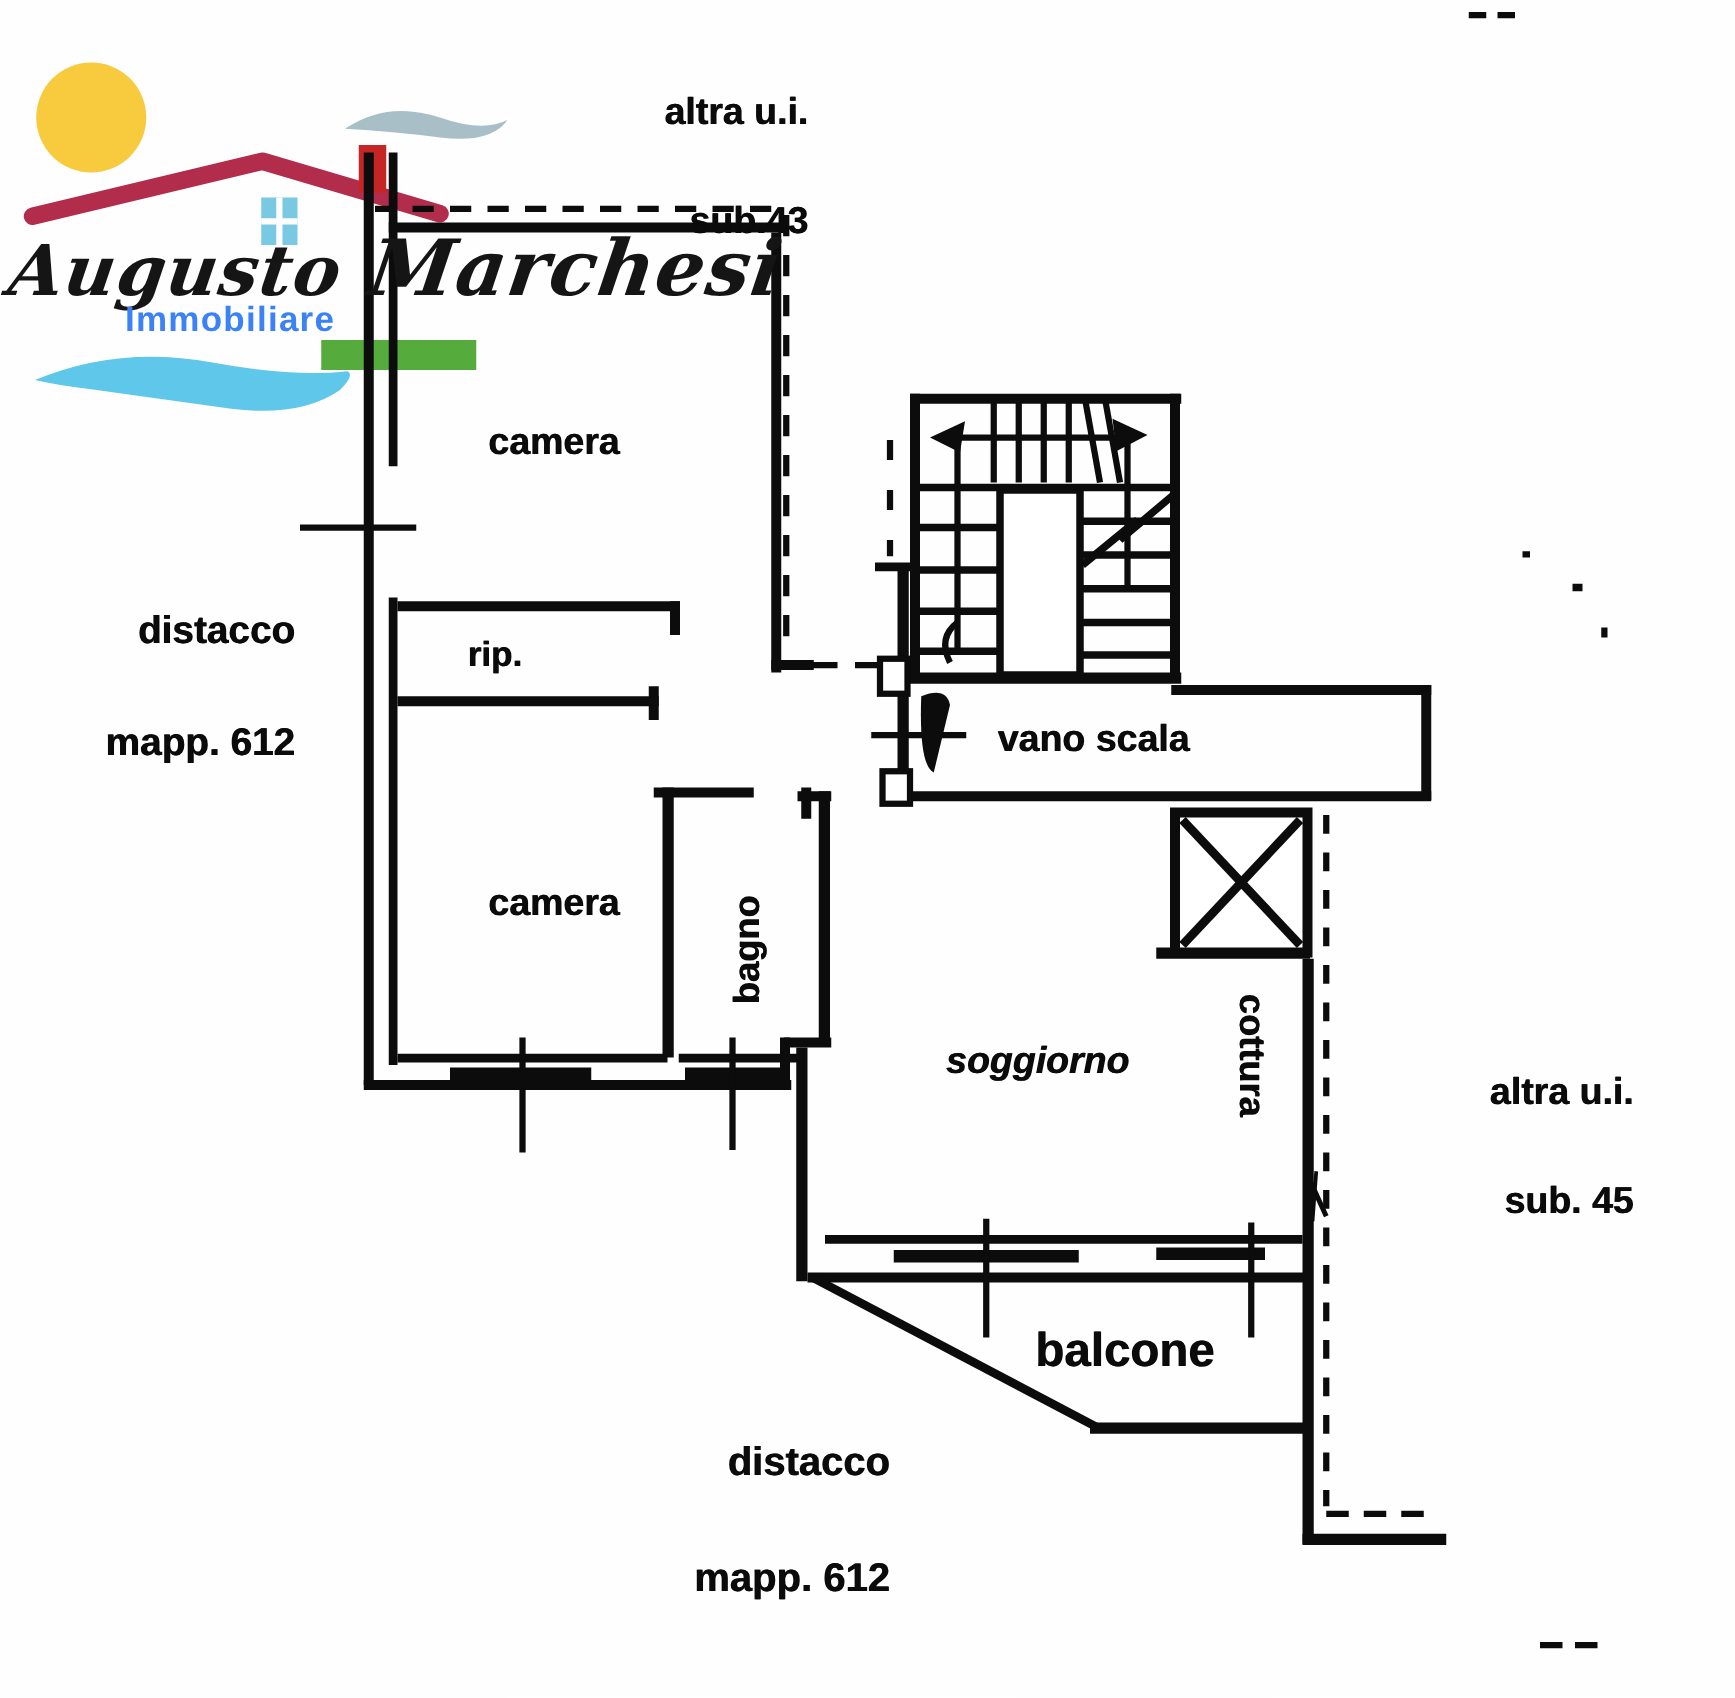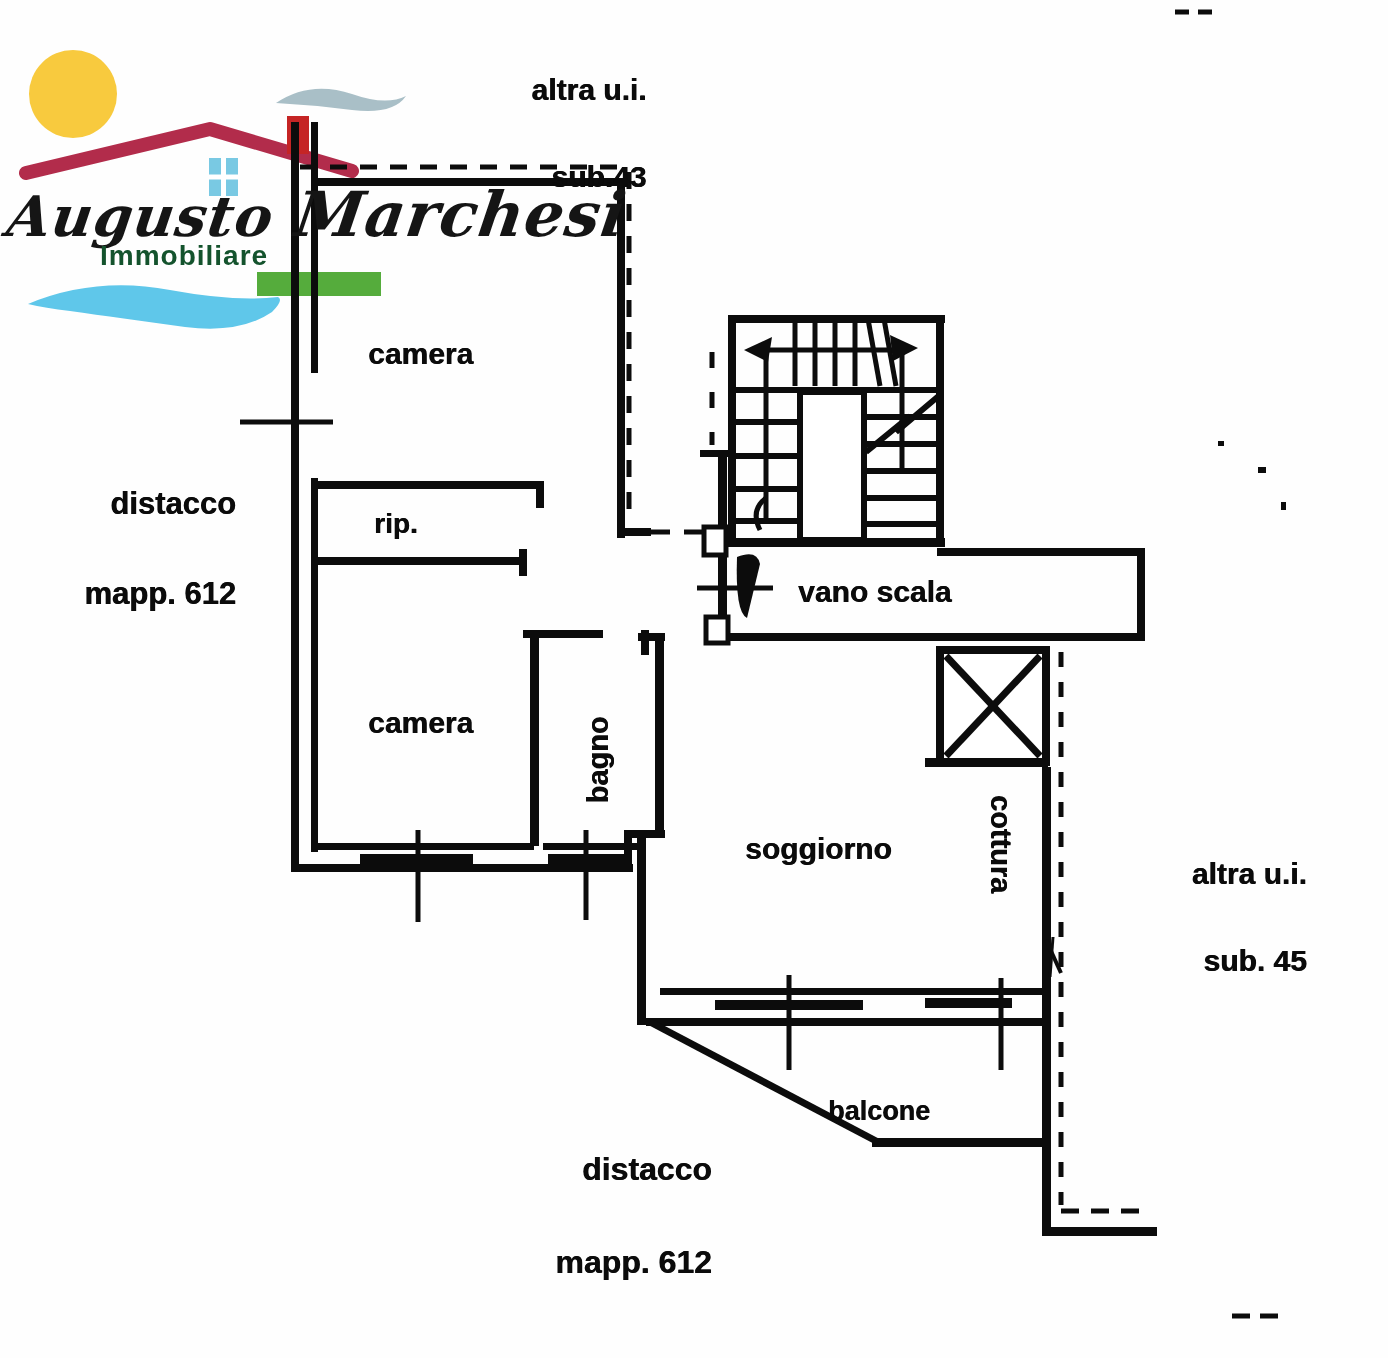--- a/index.html
+++ b/index.html
@@ -13,41 +13,41 @@
   #plan-svg{position:absolute;left:0;top:0;}
   .lbl{
     position:absolute;
     font-family:"Liberation Sans",sans-serif;
     font-weight:700;
     color:#0b0b0b;
     white-space:pre;
     text-shadow:0.6px 0 0 currentColor;
     line-height:1.0;
   }
-  .center{}
+  .center{text-align:center;}
   .two-line{line-height:1.45;text-align:right;}
   .vlabel{
     display:flex;align-items:center;justify-content:center;
   }
   .rot-ccw{transform:rotate(-90deg);}
   .rot-cw{transform:rotate(90deg);}
   #logo-script{
     position:absolute;left:8px;top:178px;width:460px;
     font-family:"DejaVu Serif",serif;
     font-style:italic;font-weight:700;
     font-size:56px;color:#151515;
     transform:skewX(-8deg);
     letter-spacing:1px;
     white-space:pre;
   }
   #logo-script .w2{margin-left:22px;font-size:62px;}
   #logo-sub{
     position:absolute;left:100px;top:240px;
     font-family:"Liberation Sans",sans-serif;
-    font-weight:600;font-size:28px;color:#14532d;
+    font-weight:600;font-size:28px;color:#3b82f6;
     letter-spacing:1px;
   }
 </style>
 </head>
 <body>
 
 <div id="stage">
 
   <svg id="plan-svg" width="1388" height="1358" viewBox="0 0 1388 1358" xmlns="http://www.w3.org/2000/svg">
 
@@ -216,17 +216,17 @@
   <div class="lbl" style="left:374px;top:510px;font-size:28px;">rip.</div>
 
   <div class="lbl center" style="left:368px;top:708px;width:150px;font-size:30px;">camera</div>
 
   <div class="lbl vlabel rot-ccw" style="left:533px;top:744px;width:130px;height:32px;font-size:29px;">bagno</div>
 
   <div class="lbl" style="left:798px;top:577px;font-size:30px;text-align:center;">vano scala</div>
 
   <div class="lbl vlabel rot-cw" style="left:936px;top:828px;width:130px;height:32px;font-size:29px;">cottura</div>
 
-  <div class="lbl center" style="left:745px;top:834px;width:170px;font-size:30px;">soggiorno</div>
-
-  <div class="lbl center" style="left:828px;top:1098px;width:140px;font-size:27px;">balcone</div>
+  <div class="lbl center" style="left:745px;top:834px;width:170px;font-size:30px;font-style:italic;">soggiorno</div>
+
+  <div class="lbl center" style="left:828px;top:1062px;width:140px;font-size:38px;">balcone</div>
 
 </div>
 
 </body></html>

